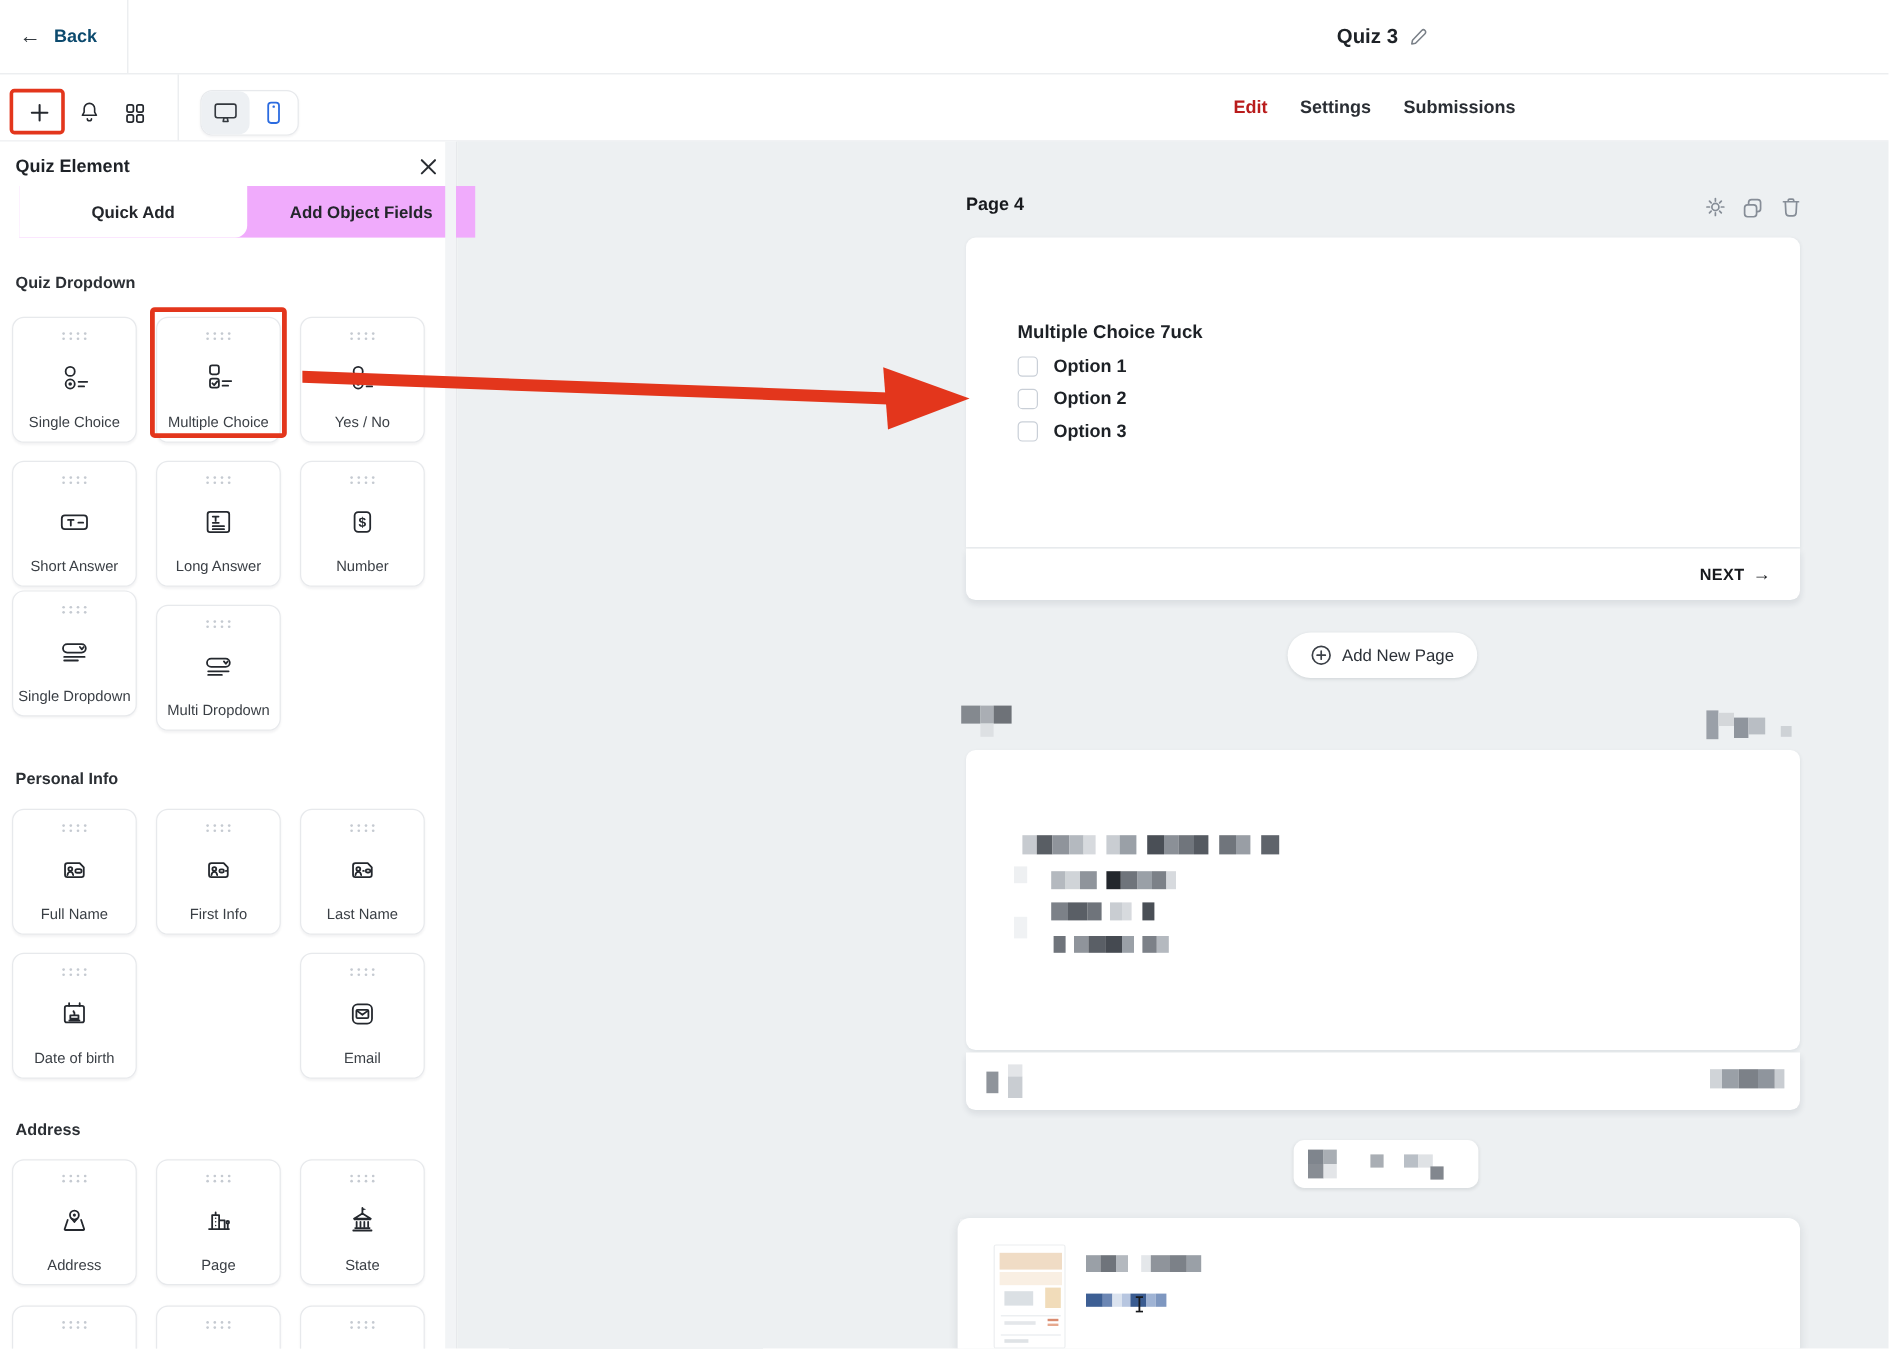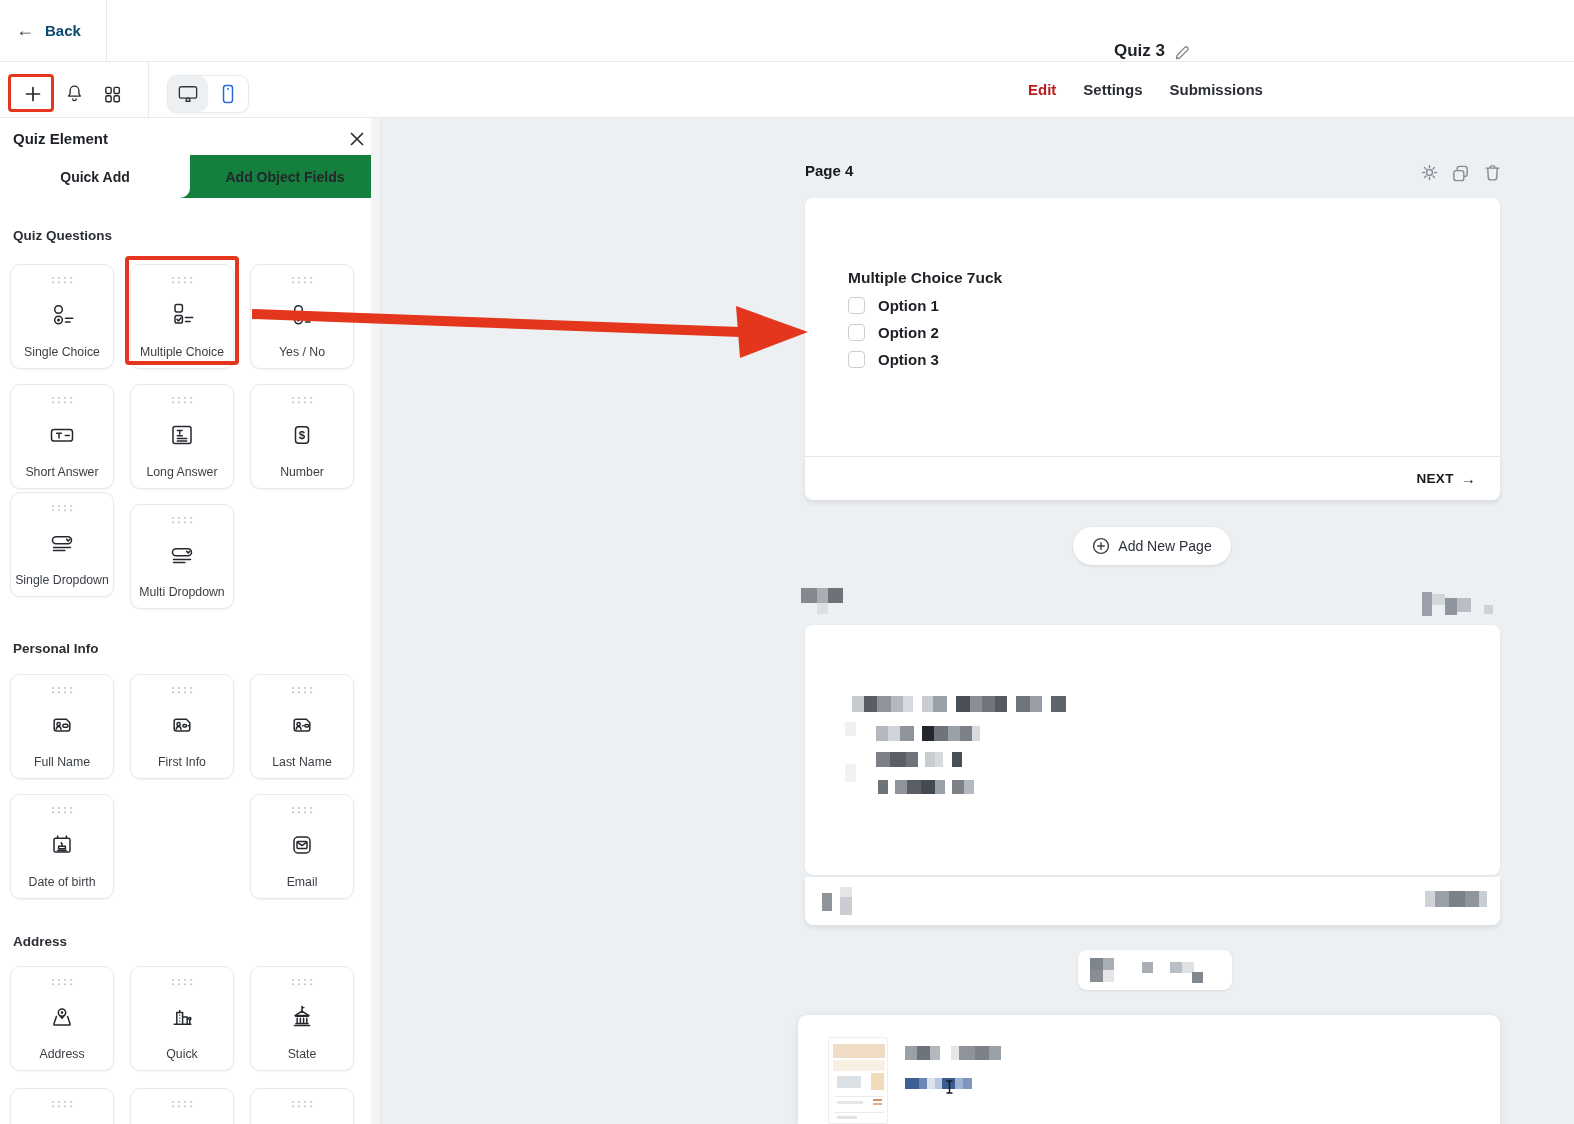--- a/index.html
+++ b/index.html
@@ -6,34 +6,34 @@
   html,body{background:#fff}
   body{font-family:"Liberation Sans",sans-serif;color:#1e2227}
   #app{position:relative;width:1574px;height:1124px;overflow:hidden;background:#fff}
   .abs{position:absolute}
   .hline{position:absolute;background:#e8eaed;height:1px}
   .vline{position:absolute;background:#e8eaed;width:1px}
   
   .back{position:absolute;left:16px;top:0;height:61px;display:flex;align-items:center;gap:11px;cursor:pointer}
   .back .arr{font-size:18px;color:#343a40}
   .back .blbl{font-size:15px;font-weight:700;color:#0c4a6e}
-  .title-wrap{position:absolute;left:1012px;top:0;width:280px;height:61px;display:flex;align-items:flex-end;justify-content:center;gap:9px}
+  .title-wrap{position:absolute;left:1012px;top:0;width:280px;height:61px;display:flex;align-items:center;justify-content:center;gap:9px}
   .title-wrap .ttl{font-size:17px;font-weight:600;color:#1e2227}
   .iconbtn{position:absolute;display:flex;align-items:center;justify-content:center;cursor:pointer;background:none;border:none}
   .toggle{position:absolute;left:167px;top:75px;width:82px;height:38px;background:#fff;border:1px solid #e7e9ec;border-radius:10px;display:flex;box-shadow:0 1px 2px rgba(18,26,40,.05)}
   .tseg{flex:1;display:flex;align-items:center;justify-content:center;border-radius:9px;cursor:pointer}
   .tseg.sel{background:#edf0f3}
   .nav{position:absolute;left:1028px;top:62px;height:55px;display:flex;align-items:center;gap:27px}
   .nav .nitem{font-size:15px;font-weight:600;color:#2a2e34;cursor:pointer}
   .nav .nitem.active{color:#b91c1c}
   
   .panel{position:absolute;left:0;top:118px;width:381px;height:1006px;background:#fff;border-right:1px solid #e7e9ec}
   .ptitle{position:absolute;left:13px;top:12px;font-size:15px;font-weight:600;color:#1e2227}
   .pclose{position:absolute;right:13px;top:11px;width:20px;height:20px}
-  .tabs{position:absolute;left:0;top:37px;width:380px;height:43px;background:#15803d;display:flex}
+  .tabs{position:absolute;left:16px;top:37px;width:380px;height:43px;background:#f0abfc;display:flex}
   .tab{width:190px;height:43px;display:flex;align-items:center;justify-content:center;font-size:14px;font-weight:600;color:#23262b;cursor:pointer}
   .tab.active{background:#fff;border-radius:0 0 10px 0}
   .seclbl{position:absolute;font-size:13.5px;font-weight:600;color:#2b2f34}
   .scrolltrack{position:absolute;left:371px;top:118px;width:9px;height:1006px;background:#f2f4f6}
   .ecard{position:absolute;width:104px;height:105px;background:#fff;border:1px solid #e7e9ec;border-radius:10px;box-shadow:0 1px 2px rgba(18,26,40,.05);display:flex;flex-direction:column;align-items:center;justify-content:space-between;padding:11px 3px 9px;cursor:pointer}
   .elbl{font-size:12.3px;color:#3a3f45;white-space:nowrap}
   .eicon{stroke:#24282e;stroke-width:1.5;fill:none;stroke-linecap:round;stroke-linejoin:round}
   .fil{fill:#24282e;stroke:none}
   
   .canvasbg{position:absolute;left:381px;top:118px;width:1193px;height:1006px;background:#edf0f2}
@@ -121,21 +121,21 @@
     <div class="ptitle">Quiz Element</div>
     <svg class="pclose" viewBox="0 0 20 20" style="cursor:pointer">
       <path d="M4.5 4.5l11 11M15.5 4.5l-11 11" stroke="#2a2e33" stroke-width="1.7" stroke-linecap="round"></path>
     </svg>
     <div class="tabs">
       <div class="tab active">Quick Add</div>
       <div class="tab">Add Object Fields</div>
     </div>
   </div>
 
-  <div class="seclbl" style="left:13px;top:228px">Quiz Questions</div>
+  <div class="seclbl" style="left:13px;top:228px">Quiz Dropdown</div>
   <div class="seclbl" style="left:13px;top:641px">Personal Info</div>
   <div class="seclbl" style="left:13px;top:934px">Address</div>
 
   <div class="ecard" style="left:10px;top:264px">
     <svg width="22" height="8" viewBox="0 0 22 8">
         <g fill="#c5cad1">
           <circle cx="2" cy="2" r="1.1"></circle>
           <circle cx="8" cy="2" r="1.1"></circle>
           <circle cx="14" cy="2" r="1.1"></circle>
           <circle cx="20" cy="2" r="1.1"></circle>
@@ -446,21 +446,21 @@
       </svg>
     <svg class="eicon" width="28" height="28" viewBox="0 0 28 28">
       <path d="M8.8 21V9.6h5.8V21M14.6 21v-7h4.6v7M11.7 9.6V7.4"></path>
       <circle cx="11.7" cy="12.2" r=".65" class="fil"></circle>
         <circle cx="11.7" cy="15.2" r=".65" class="fil"></circle>
         <circle cx="11.7" cy="18.2" r=".65" class="fil"></circle>
       <path d="M21.8 21v-4.2"></path>
         <circle cx="21.8" cy="15.6" r="1.1"></circle>
       <path d="M6.2 21.2h16.6"></path>
     </svg>
-    <div class="elbl">Quick</div>
+    <div class="elbl">Page</div>
   </div>
 
   <div class="ecard" style="left:250px;top:966px">
     <svg width="22" height="8" viewBox="0 0 22 8">
         <g fill="#c5cad1">
           <circle cx="2" cy="2" r="1.1"></circle>
           <circle cx="8" cy="2" r="1.1"></circle>
           <circle cx="14" cy="2" r="1.1"></circle>
           <circle cx="20" cy="2" r="1.1"></circle>
           <circle cx="2" cy="6.3" r="1.1"></circle>

